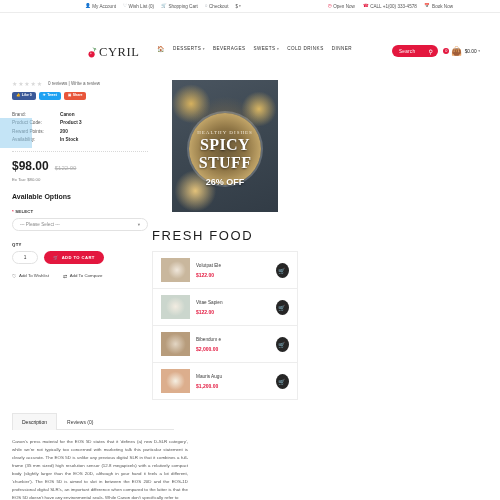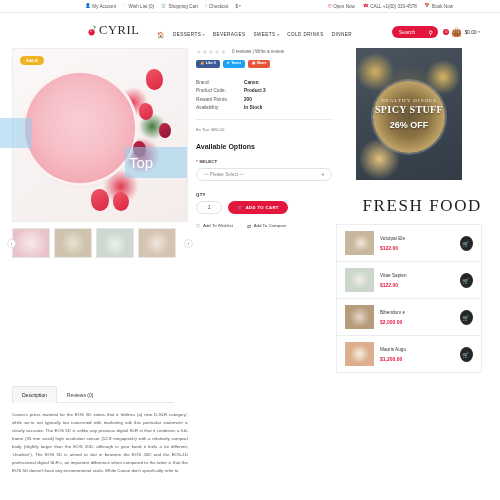--- a/index.html
+++ b/index.html
@@ -20,22 +20,22 @@
   .tb-left { display: flex; align-items: center; gap: 7px; margin-left: 78px; }
   .tb-right { display: flex; align-items: center; gap: 8px; margin-left: auto; margin-right: 40px; }
   .tb-item { display: flex; align-items: center; gap: 1.5px; white-space: nowrap; }
   .tb-ic { color: #e3173e; font-size: 4.6px; line-height: 1; }
   .tb-ic.blue { color: #4a7fb5; }
   .tb-ic.grey { color: #9aa3ab; }
   .tb-cur { display:flex; align-items:center; gap:1px; }
 
   
   .header {
-    height: 25px; display: flex; align-items: flex-end;
-    padding: 0 8px; background: #fff; position: relative;
+    height: 25px; display: flex; align-items: flex-start;
+    padding: 0 8px; background: #fff; position: relative; margin-top: 32px;
   }
   .brand { display: flex; align-items: center; gap: 2px; margin-left: 80px; }
   .brand-mark { width: 9px; height: 11px; position: relative; }
   .brand-mark svg { display: block; }
   .brand-name {
     font-family: "Liberation Serif", serif; font-size: 12.5px;
     letter-spacing: 0.6px; color: #2b2b2b; font-weight: 400;
   }
   .nav { display: flex; align-items: center; gap: 8px; margin-left: 18px; }
   .nav-home { color: #222; font-size: 6px; }
@@ -214,28 +214,28 @@
       linear-gradient(160deg, #4a5560 0%, #3d4852 45%, #323c46 100%);
   }
   .promo-plate {
     position: absolute; left: 17px; top: 33px; width: 72px; height: 72px; border-radius: 50%;
     background: radial-gradient(circle at 50% 50%, #6b5a3a 0%, #8c7344 40%, #c4a76a 72%, #d9c089 100%);
     box-shadow: 0 0 0 2px rgba(255,255,255,.22);
   }
   .promo-txt { position: absolute; left: 0; right: 0; top: 50px; text-align: center; z-index: 3; }
   .promo-k1 { font-size: 5px; letter-spacing: 1px; color: #f0e6d5; font-family: "Liberation Serif", serif; }
   .promo-k2 {
-    font-size: 10px; font-weight: 700; color: #ffffff; letter-spacing: .4px;
+    font-size: 16px; font-weight: 700; color: #ffffff; letter-spacing: .4px;
     font-family: "Liberation Serif", serif; margin-top: 1px;
     text-shadow: 0 1px 2px rgba(0,0,0,.5);
   }
   .promo-k3 { font-size: 9px; font-weight: 700; color: #ffffff; margin-top: 5px; text-shadow: 0 1px 2px rgba(0,0,0,.5); }
   .fresh-title {
-    text-align: right; font-family: Liberation Serif, serif;
-    font-size: 17px; letter-spacing: 1.6px; color: #1d1d1d; margin-top: 16px;
+    text-align: left; font-family: Liberation Sans, sans-serif;
+    font-size: 13px; letter-spacing: 1.6px; color: #1d1d1d; margin-top: 16px;
   }
   .fresh-list { margin-top: 8px; border: 1px solid #ededed; border-top: none; }
   .fresh-item {
     display: flex; align-items: center; gap: 6px; padding: 6px 8px;
     border-top: 1px solid #ededed;
   }
   .fi-img { width: 29px; height: 24px; flex: 0 0 29px; }
   .fi-1 { background: radial-gradient(circle at 55% 50%, #efe6da 0%, #c9b79d 45%), linear-gradient(#283038,#343d46); }
   .fi-2 { background: radial-gradient(circle at 50% 48%, #f2ece1 0%, #cbd6cd 50%), linear-gradient(#2f4a63,#3d5c78); }
   .fi-3 { background: radial-gradient(circle at 50% 50%, #e3d6c4 0%, #b79c7c 55%), linear-gradient(#3b2c22,#55402f); }
@@ -347,41 +347,20 @@
           <span>$0.00</span>
           <span class="caret">▾</span>
         </span>
       </div>
     </div>
   </div>
 
 
   <div class="content">
 
-    <div class="col-gallery">
-      <div class="main-img">
-        <span class="badge-sale">SALE</span>
-        <div class="bowl"></div>
-        <div class="berry" style="left:133px;top:20px;width:17px;height:21px;"></div>
-        <div class="berry" style="left:126px;top:54px;width:14px;height:17px;"></div>
-        <div class="berry" style="left:146px;top:74px;width:12px;height:15px;background:linear-gradient(150deg,#c0274a,#8d1733);"></div>
-        <div class="berry" style="left:120px;top:92px;width:13px;height:16px;background:linear-gradient(150deg,#c0274a,#8d1733);"></div>
-        <div class="berry" style="left:78px;top:140px;width:18px;height:22px;"></div>
-        <div class="berry" style="left:100px;top:143px;width:16px;height:19px;"></div>
-        <div class="wm wm-main">Top</div>
-      </div>
-      <div class="thumbs">
-        <div class="tnav l">‹</div>
-        <div class="thumb t1"></div>
-        <div class="thumb t2"></div>
-        <div class="thumb t3"></div>
-        <div class="thumb t4"></div>
-        <div class="tnav r">›</div>
-      </div>
-    </div>
 
     <div class="col-info">
       <div class="rating-row">
         <span class="stars">★★★★★</span>
         <span class="rv-text">
           <span>0 reviews</span>
           <span> | </span>
           <span>Write a review</span>
         </span>
       </div>
@@ -414,20 +393,24 @@
           <span class="v">200</span>
         </div>
         <div class="spec">
           <span class="k">Availability:</span>
           <span class="v">In Stock</span>
         </div>
       </div>
 
       <div class="divider"></div>
 
+      <div class="price-row">
+        <span class="price-new">$98.00</span>
+        <span class="price-old">$122.00</span>
+      </div>
       <div class="extax">Ex Tax: $80.00</div>
       <div class="wm wm-info">pCBE.com</div>
 
       <div class="opt-title">Available Options</div>
 
       <div class="opt-label">
         <span class="req">*</span>
         <span>SELECT</span>
       </div>
       <div class="select">

